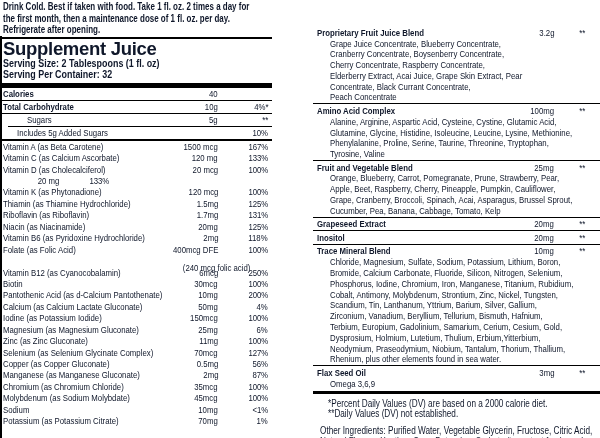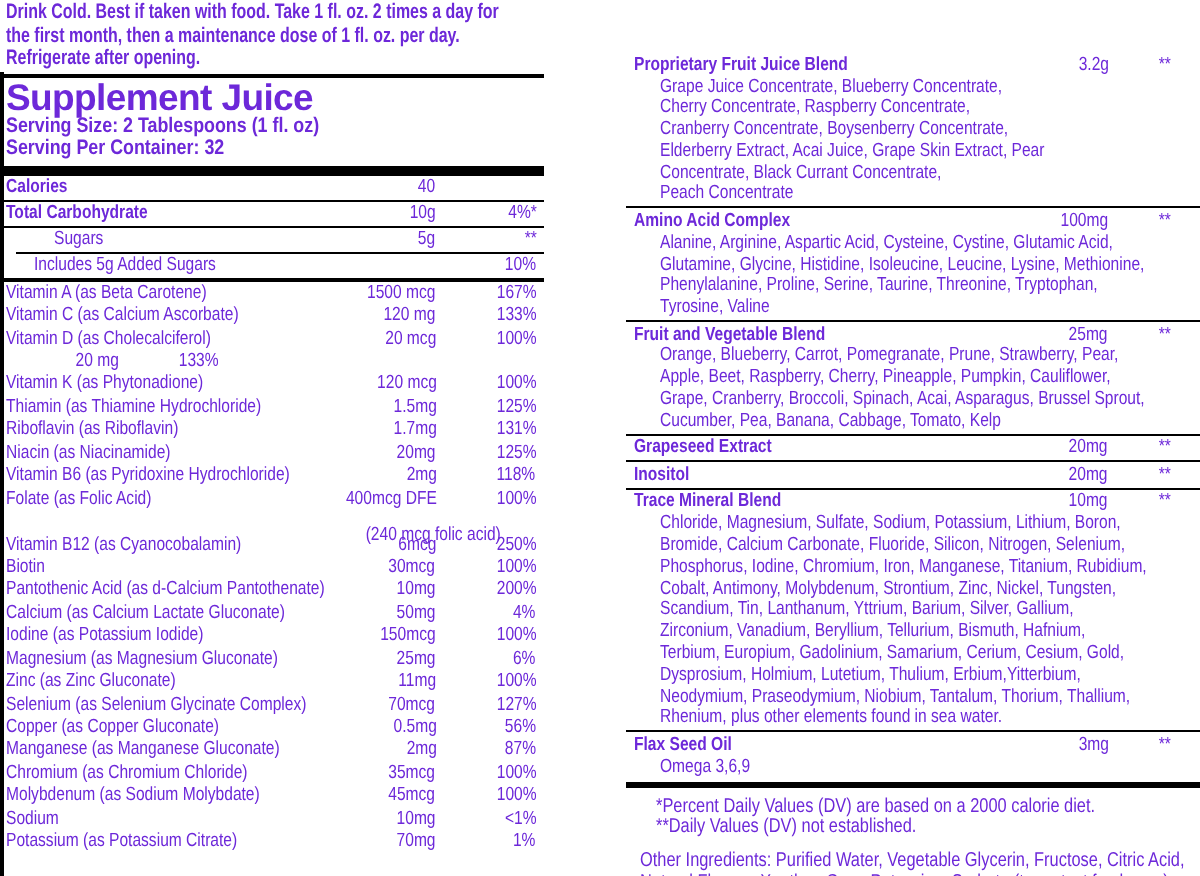--- a/index.html
+++ b/index.html
@@ -1,17 +1,17 @@
 <!DOCTYPE html>
 <html><head>
 <meta charset="utf-8">
 <style>
   html,body{margin:0;padding:0;background:#ffffff;}
   .root{position:relative;width:600px;height:438px;background:#fff;overflow:hidden;
-        font-family:"Liberation Sans",sans-serif;color:#6d28d9;}
+        font-family:"Liberation Sans",sans-serif;color:#0f172a;}
   
   .cxl{display:inline-block;white-space:nowrap;transform:scaleX(0.82);transform-origin:0 50%;}
   .cxr{display:inline-block;white-space:nowrap;transform:scaleX(0.82);transform-origin:100% 50%;}
   .tight{transform:scaleX(0.76);}
   .bold{font-weight:bold;}
 
   
   .left{position:absolute;left:0;top:0;width:272px;}
   .vborder{position:absolute;left:0;top:36px;bottom:0;width:1.5px;background:#000;}
   .intro{padding:1px 0 0 3px;font-size:10.5px;font-weight:bold;line-height:11.5px;}
@@ -217,22 +217,22 @@
   <div class="vborder"></div>
 
   <div class="right">
     <div id="blends">
         <div class="b-row">
           <div class="b-name"><span class="cxl">Proprietary Fruit Juice Blend</span></div>
           <div class="b-amt"><span class="cxr">3.2g</span></div>
           <div class="b-dv"><span class="cxr">**</span></div>
         </div>
         <div class="ing"><span class="cxl">Grape Juice Concentrate, Blueberry Concentrate,</span></div>
+        <div class="ing"><span class="cxl">Cranberry Concentrate, Boysenberry Concentrate,</span></div>
         <div class="ing"><span class="cxl">Cherry Concentrate, Raspberry Concentrate,</span></div>
-        <div class="ing"><span class="cxl">Cranberry Concentrate, Boysenberry Concentrate,</span></div>
         <div class="ing"><span class="cxl">Elderberry Extract, Acai Juice, Grape Skin Extract, Pear</span></div>
         <div class="ing"><span class="cxl">Concentrate, Black Currant Concentrate,</span></div>
         <div class="ing"><span class="cxl">Peach Concentrate</span></div>
         <div class="b-sep"></div>
         <div class="b-row">
           <div class="b-name"><span class="cxl">Amino Acid Complex</span></div>
           <div class="b-amt"><span class="cxr">100mg</span></div>
           <div class="b-dv"><span class="cxr">**</span></div>
         </div>
         <div class="ing"><span class="cxl">Alanine, Arginine, Aspartic Acid, Cysteine, Cystine, Glutamic Acid,</span></div>

